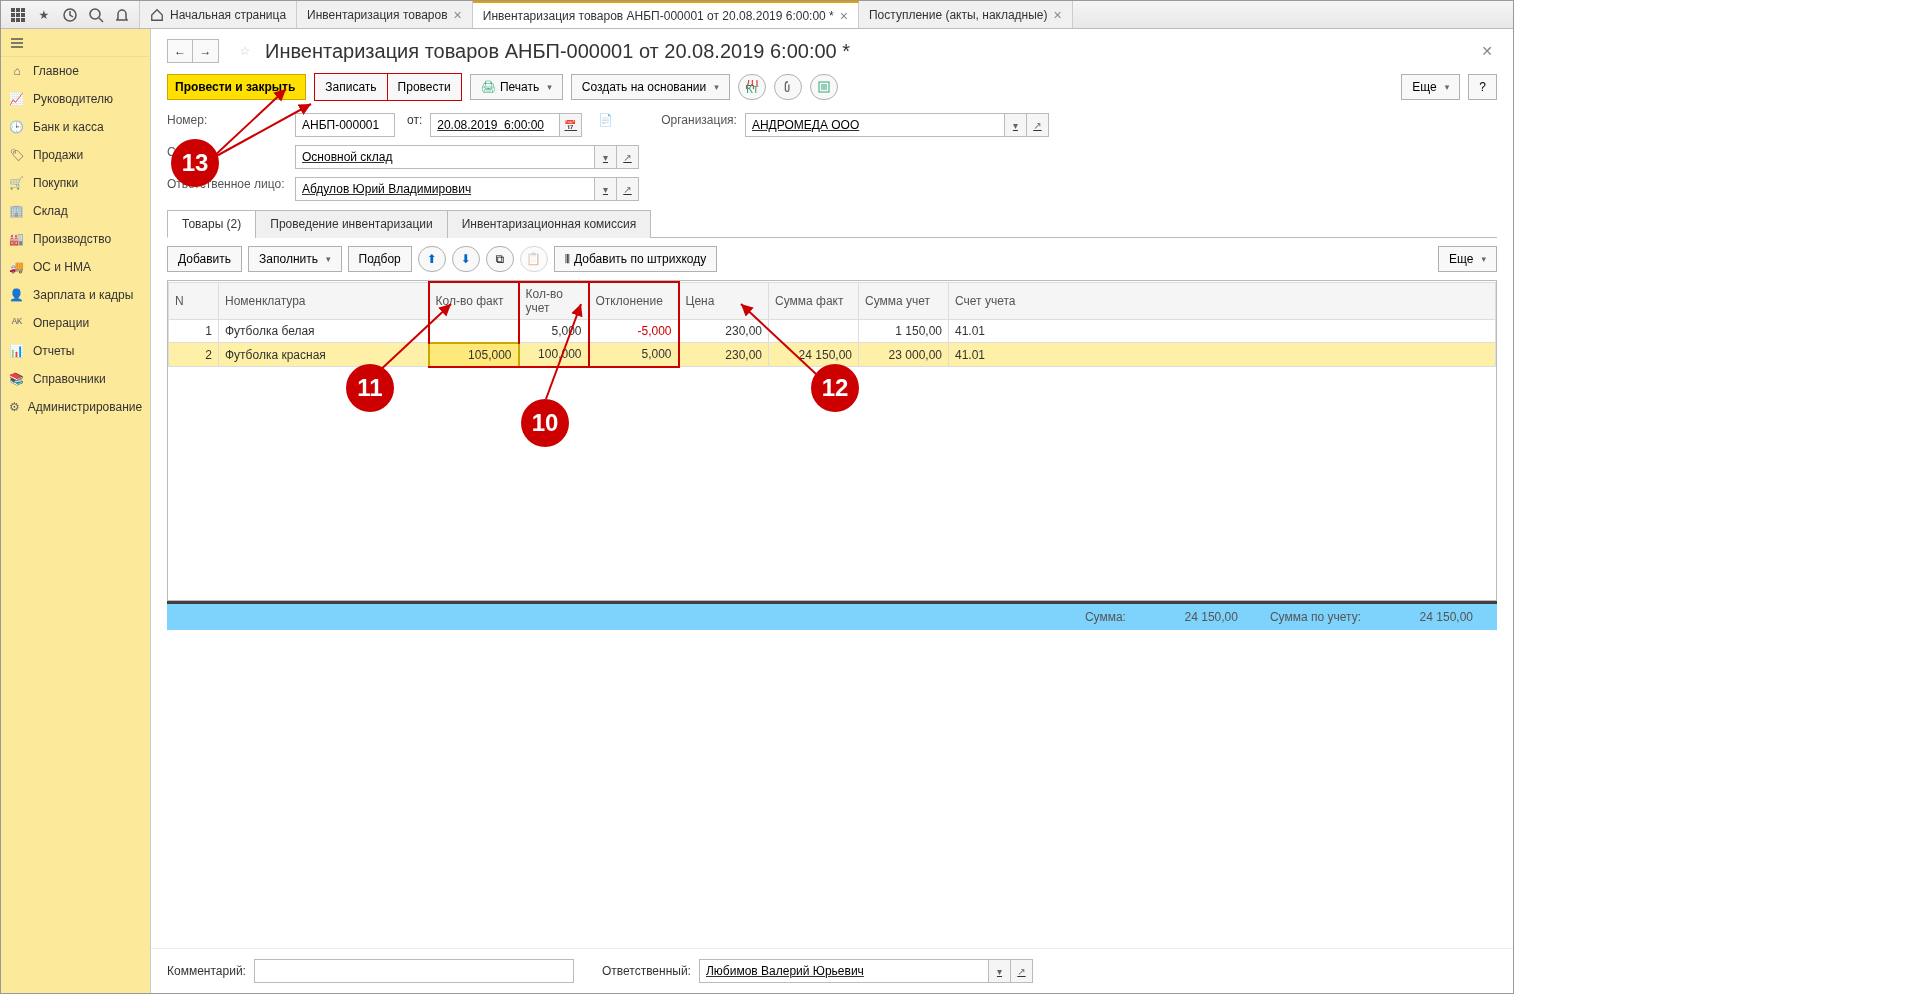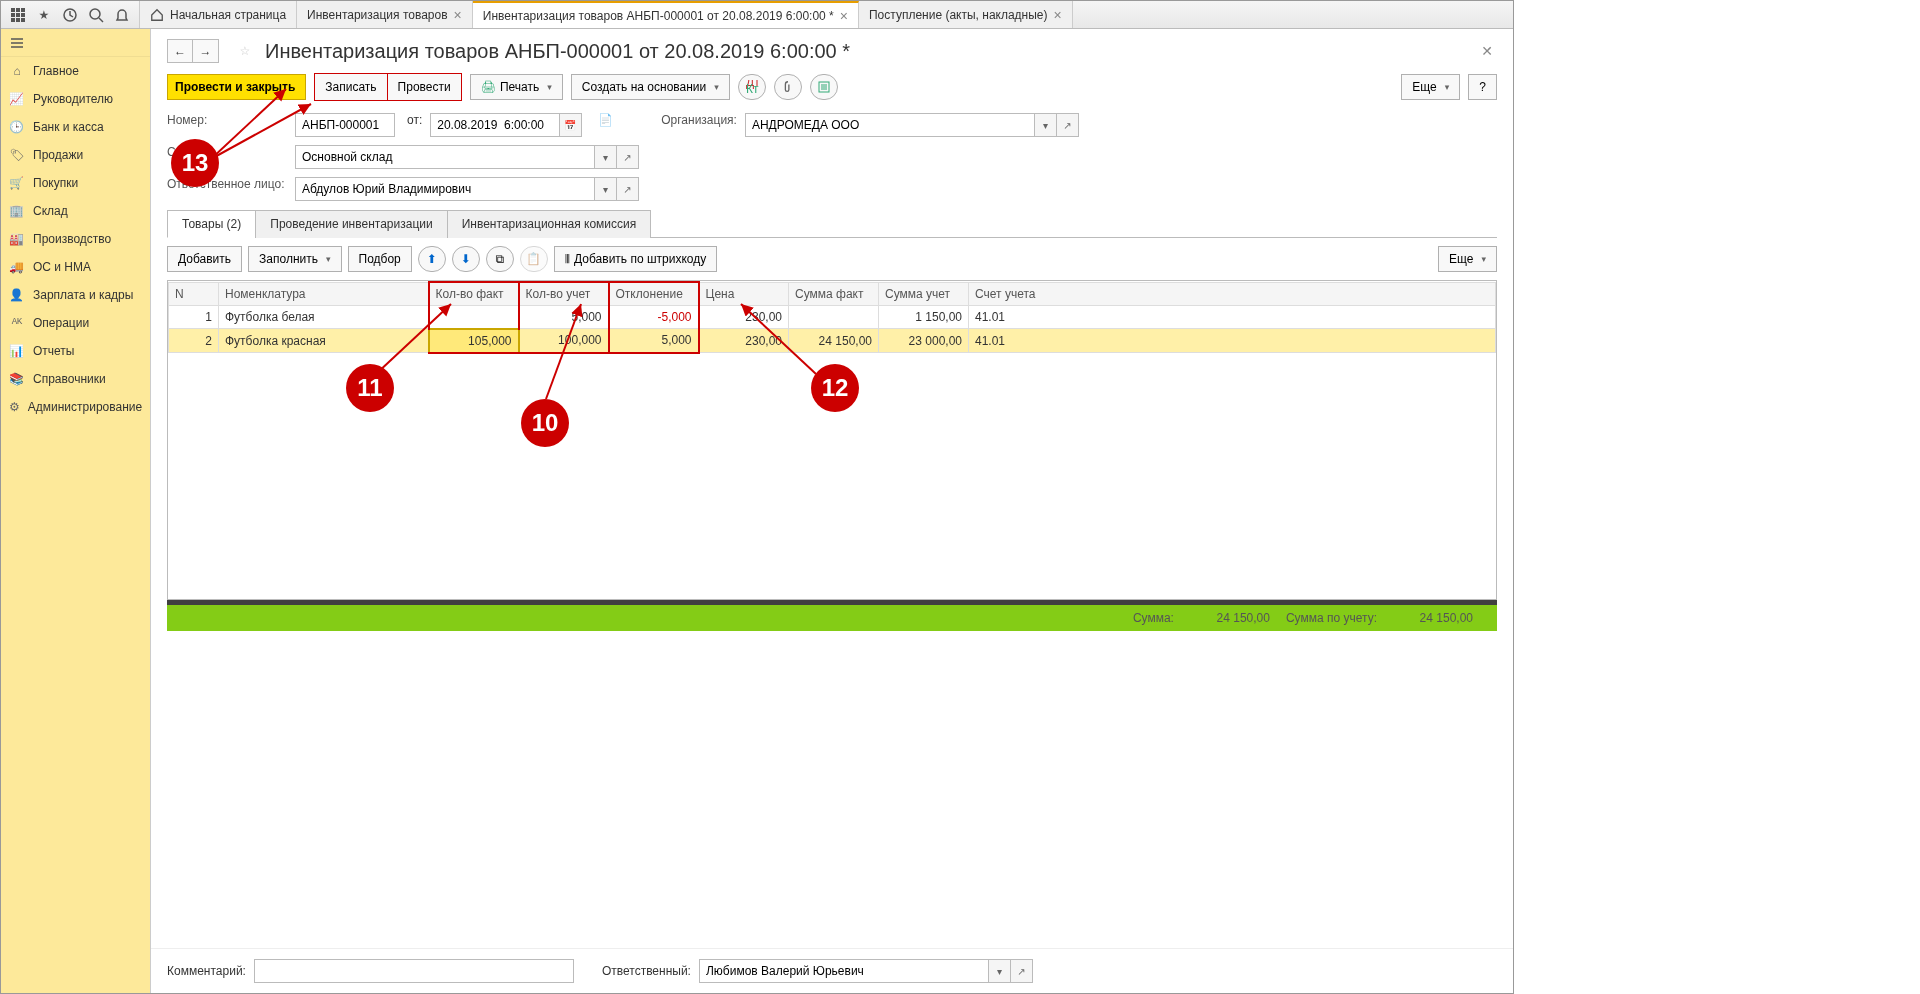--- a/index.html
+++ b/index.html
@@ -32,38 +32,38 @@
 .btn-yellow { background: #ffe000; border-color: #c9a600; font-weight: bold; padding-left: 7px; }
 .btn-group-red { border: 1px solid #c00; display: flex; }
 .btn-group-red .btn { border: none; border-right: 1px solid #c00; }
 .btn-group-red .btn:last-child { border-right: none; }
 .btn-icon { width: 28px; padding: 0; justify-content: center; border-radius: 13px; }
 .dropdown-arrow::after { content: "▾"; font-size: 9px; margin-left: 4px; color: #666; }
 .spacer-flex { flex: 1; }
 .form-row { display: flex; align-items: flex-start; gap: 8px; margin-bottom: 8px; }
 .form-label { color: #555; width: 120px; }
 .form-input { height: 24px; border: 1px solid #bbb; padding: 0 6px; background: #fff; }
-.input-group { display: flex; align-items: center; }
+.input-group { display: flex; align-items: center; text-decoration: underline; }
 .input-addon { width: 22px; height: 24px; border: 1px solid #bbb; border-left: none; background: #f5f5f5; display: flex; align-items: center; justify-content: center; cursor: pointer; font-size: 10px; color: #666; }
 .sub-tabs { display: flex; border-bottom: 1px solid #bbb; margin: 0 16px; }
 .sub-tab { padding: 6px 14px; border: 1px solid #bbb; border-bottom: none; background: #f0f0f0; cursor: pointer; margin-right: -1px; position: relative; top: 1px; }
 .sub-tab.active { background: #fff; border-bottom: 1px solid #fff; }
 .grid-toolbar { display: flex; align-items: center; gap: 6px; padding: 8px 16px; }
 .grid-wrap { flex: 1; margin: 0 16px; border: 1px solid #bbb; overflow: hidden; position: relative; min-height: 0; }
 .grid { width: 100%; border-collapse: collapse; }
 .grid th, .grid td { border: 1px solid #ddd; padding: 4px 6px; text-align: left; height: 22px; }
 .grid th { background: #f5f5f5; font-weight: normal; color: #555; }
 .grid .num { text-align: right; }
 .grid tr.selected td { background: #fff0a8; }
 .col-redbox { border-left: 2px solid #c00 !important; border-right: 2px solid #c00 !important; }
 .grid th.col-redbox { border-top: 2px solid #c00 !important; }
 .grid tr:last-child td.col-redbox { border-bottom: 2px solid #c00 !important; }
 .cell-highlight { background: #ffe97a !important; border: 2px solid #c9a600 !important; }
 .neg { color: #c00; }
-.totals { display: flex; justify-content: flex-end; gap: 16px; padding: 6px 24px; background: #84cc16; border-top: 5px solid #404040; margin: 0 16px; }
+.totals { display: flex; justify-content: flex-end; gap: 32px; padding: 6px 24px; background: #7dd3fc; border-top: 3px solid #404040; margin: 0 16px; }
 .totals span { color: #555; }
 .footer { display: flex; align-items: center; gap: 8px; padding: 10px 16px; border-top: 1px solid #eee; }
 .callout { position: absolute; width: 48px; height: 48px; border-radius: 50%; background: #c00; color: #fff; display: flex; align-items: center; justify-content: center; font-size: 24px; font-weight: bold; z-index: 10; }
 svg.annotations { position: absolute; top: 0; left: 0; pointer-events: none; z-index: 9; }
 </style>
 </head>
 <body>
 
 <div class="app">
 
@@ -236,21 +236,21 @@
           <span class="form-label">Номер:</span>
           <input class="form-input" style="width: 100px;" value="АНБП-000001">
           <span style="margin-left:4px">от:</span>
           <div class="input-group">
             <input class="form-input" style="width: 130px;" value="20.08.2019  6:00:00">
             <div class="input-addon">📅</div>
           </div>
           <span style="margin-left:8px;color:#3a7">📄</span>
           <span class="form-label" style="width:auto;margin-left:40px">Организация:</span>
           <div class="input-group">
-            <input class="form-input" style="width: 290px;" value="АНДРОМЕДА ООО">
+            <input class="form-input" style="width: 260px;" value="АНДРОМЕДА ООО">
             <div class="input-addon">▾</div>
             <div class="input-addon">↗</div>
           </div>
         </div>
 
         <div class="form-row">
           <span class="form-label">Склад:</span>
           <div class="input-group">
             <input class="form-input" style="width: 300px;" value="Основной склад">
             <div class="input-addon">▾</div>
@@ -290,21 +290,21 @@
         <button class="btn dropdown-arrow">Еще</button>
       </div>
 
       <div class="grid-wrap">
         <table class="grid">
           <thead>
               <tr id="grid-head">
                 <th style="width: 50px;">N</th>
                 <th style="width: 210px;">Номенклатура</th>
                 <th class="col-redbox" style="width: 90px;">Кол-во факт</th>
-                <th class="col-redbox" style="width: 90px;">Кол-во учет</th>
+                <th class="col-redbox" style="width: 70px;">Кол-во учет</th>
                 <th class="col-redbox" style="width: 90px;">Отклонение</th>
                 <th style="width: 90px;">Цена</th>
                 <th style="width: 90px;">Сумма факт</th>
                 <th style="width: 90px;">Сумма учет</th>
                 <th>Счет учета</th>
               </tr>
             </thead>
           <tbody id="grid-body">
               <tr>
                 <td class="num">1</td>

